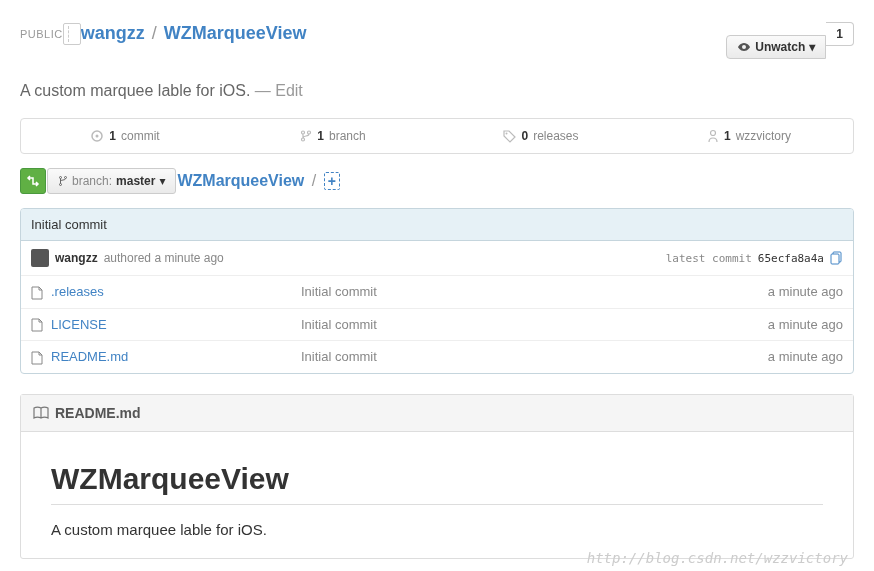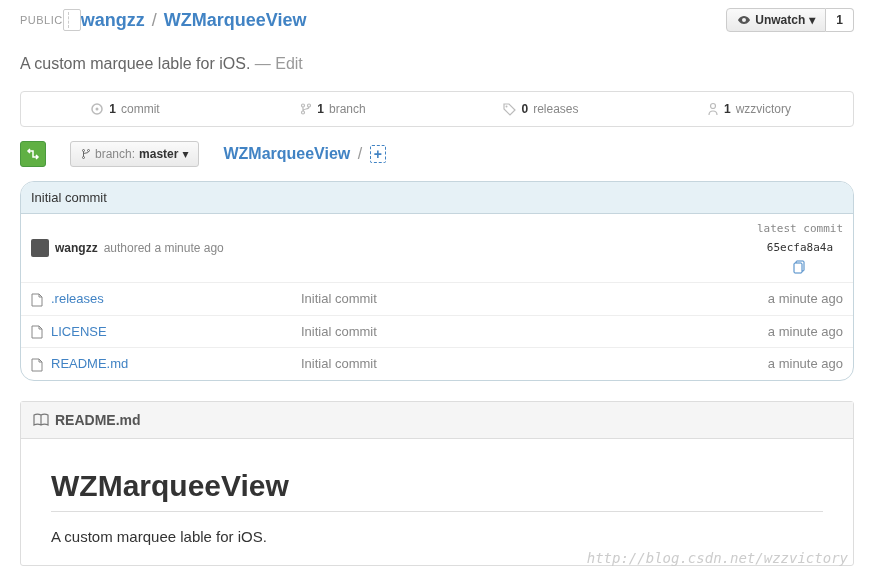--- a/index.html
+++ b/index.html
@@ -7,43 +7,43 @@
 .container { padding: 0 20px; }
 .header { display: flex; align-items: center; padding: 8px 0 15px; }
 .header-left { display: flex; align-items: center; gap: 0; }
 .public-badge { font-size: 11px; color: #999; letter-spacing: 0.5px; }
 .repo-icon { width: 18px; height: 22px; border: 1px solid #ccc; border-radius: 2px; position: relative; }
 .repo-icon::before { content: ''; position: absolute; left: 2px; top: 2px; bottom: 2px; width: 2px; border-right: 1px dashed #ccc; }
 .breadcrumb { font-size: 18px; font-weight: bold; }
 .breadcrumb a { color: #4183c4; text-decoration: none; }
 .breadcrumb .sep { color: #999; font-weight: normal; margin: 0 2px; }
 .header-right { margin-left: auto; display: flex; align-items: center; gap: 0; }
-.unwatch-btn { display: flex; align-items: center; gap: 4px; padding: 4px 10px; border: 1px solid #ccc; border-radius: 4px 0 0 4px; background: linear-gradient(#fafafa,#eaeaea); font-size: 12px; font-weight: bold; color: #333; cursor: pointer; }
+.unwatch-btn { display: flex; align-items: center; gap: 4px; padding: 4px 10px; border: 1px solid #ccc; border-radius: 4px 0 0 4px; background: linear-gradient(#fafafa,#eaeaea); font-size: 12px; font-weight: bold; color: #333; cursor: pointer; margin-top: 27px; }
 .watch-count { padding: 4px 10px; border: 1px solid #ccc; border-left: none; border-radius: 0 4px 4px 0; background: #fff; font-size: 12px; font-weight: bold; }
 .description { font-size: 16px; color: #666; padding: 8px 0 18px; }
 .description .edit { color: #999; }
 .stats-bar { display: flex; border: 1px solid #ddd; border-radius: 4px; margin-bottom: 14px; }
 .stat { flex: 1; text-align: center; padding: 10px; color: #888; font-size: 12px; display: flex; align-items: center; justify-content: center; gap: 5px; }
 .stat .num { color: #333; font-weight: bold; }
-.branch-row { display: flex; align-items: center; gap: 24px; margin-bottom: 14px; }
+.branch-row { display: flex; align-items: center; gap: 1px; margin-bottom: 14px; }
 .compare-btn { width: 26px; height: 26px; background: #60b044; border: 1px solid #4a993e; border-radius: 3px; display: flex; align-items: center; justify-content: center; color: #fff; cursor: pointer; }
 .branch-select { display: flex; align-items: center; gap: 4px; padding: 5px 10px; border: 1px solid #ccc; border-radius: 3px; background: linear-gradient(#fafafa,#eaeaea); font-size: 12px; cursor: pointer; }
 .branch-select .label { color: #888; }
 .branch-select .name { font-weight: bold; color: #333; }
 .path { font-size: 16px; font-weight: bold; }
 .path a { color: #4183c4; text-decoration: none; }
 .path .sep { color: #999; font-weight: normal; margin: 0 3px; }
 .path .add { color: #4183c4; font-size: 14px; border: 1px dashed #4183c4; padding: 0 3px; border-radius: 2px; cursor: pointer; }
-.commit-box { border: 1px solid #c5d5dd; border-radius: 14px; overflow: hidden; margin-bottom: 20px; }
+.commit-box { border: 1px solid #c5d5dd; border-radius: 4px; overflow: hidden; margin-bottom: 20px; }
 .commit-header { background: #e6f1f6; padding: 8px 10px; font-size: 13px; color: #333; border-bottom: 1px solid #c5d5dd; }
 .commit-meta { background: #fff; padding: 8px 10px; display: flex; align-items: center; gap: 6px; font-size: 12px; border-bottom: 1px solid #eee; }
 .avatar { width: 18px; height: 18px; background: #555; border-radius: 2px; }
 .commit-meta .author { font-weight: bold; color: #333; }
 .commit-meta .authored { color: #888; }
-.commit-meta-right { margin-left: auto; display: flex; align-items: center; gap: 6px; font-family: Consolas, monospace; font-size: 11px; color: #888; flex-direction: column; }
+.commit-meta-right { margin-left: auto; display: flex; align-items: center; gap: 6px; font-family: Consolas, monospace; font-size: 11px; color: #888; }
 .commit-meta-right .sha { color: #333; }
 .copy-icon { color: #4183c4; cursor: pointer; }
 .file-row { display: flex; align-items: center; padding: 8px 10px; border-bottom: 1px solid #eee; font-size: 13px; }
 .file-row:last-child { border-bottom: none; }
 .file-icon { color: #888; margin-right: 8px; }
 .file-name { color: #4183c4; text-decoration: none; min-width: 250px; }
 .file-msg { color: #888; flex: 1; }
 .file-time { color: #888; }
 .readme-box { border: 1px solid #ddd; border-radius: 3px; }
 .readme-header { background: #f5f5f5; padding: 10px 12px; border-bottom: 1px solid #ddd; font-size: 14px; font-weight: bold; color: #555; display: flex; align-items: center; gap: 6px; }

